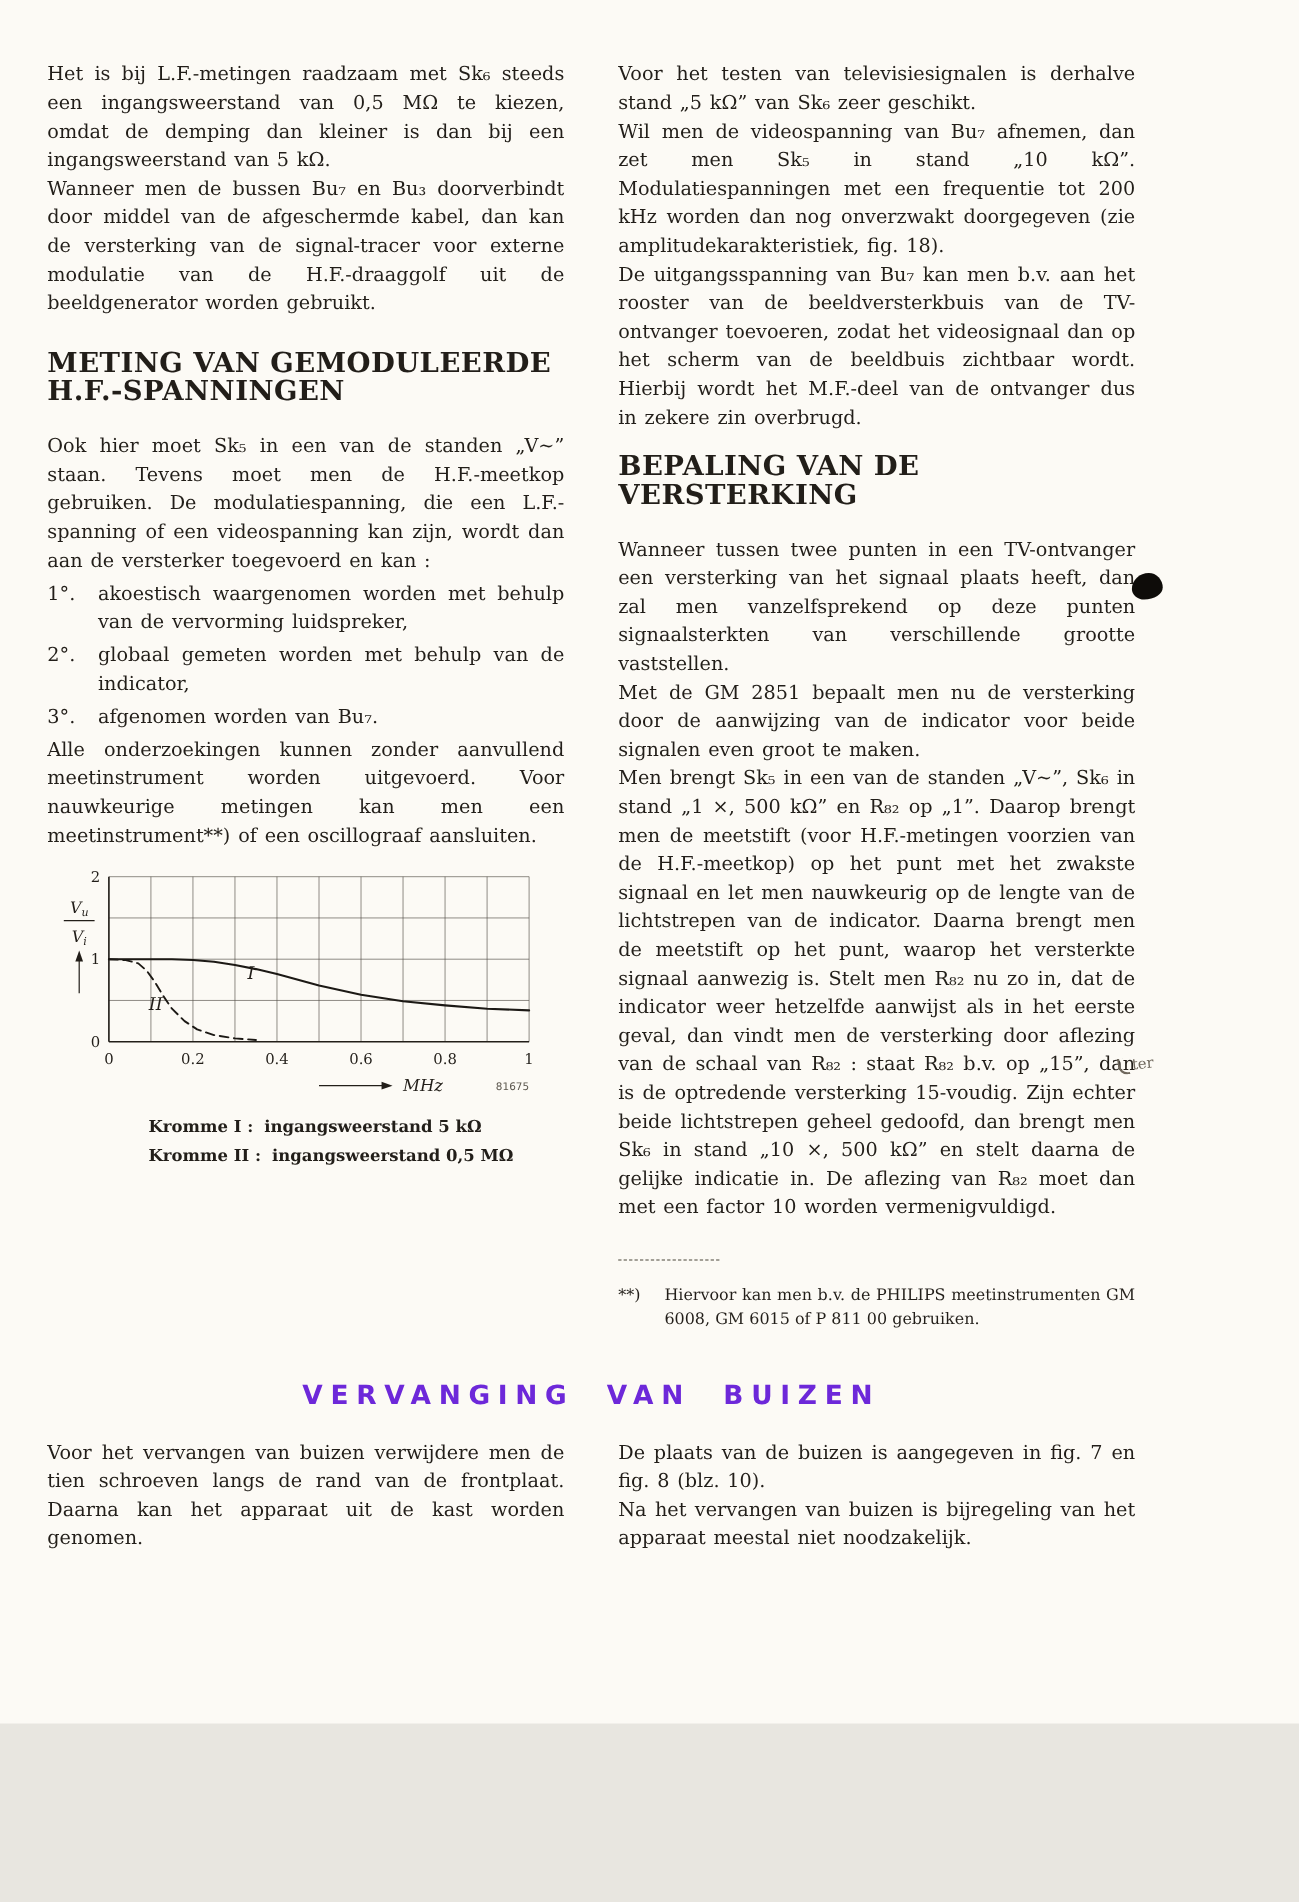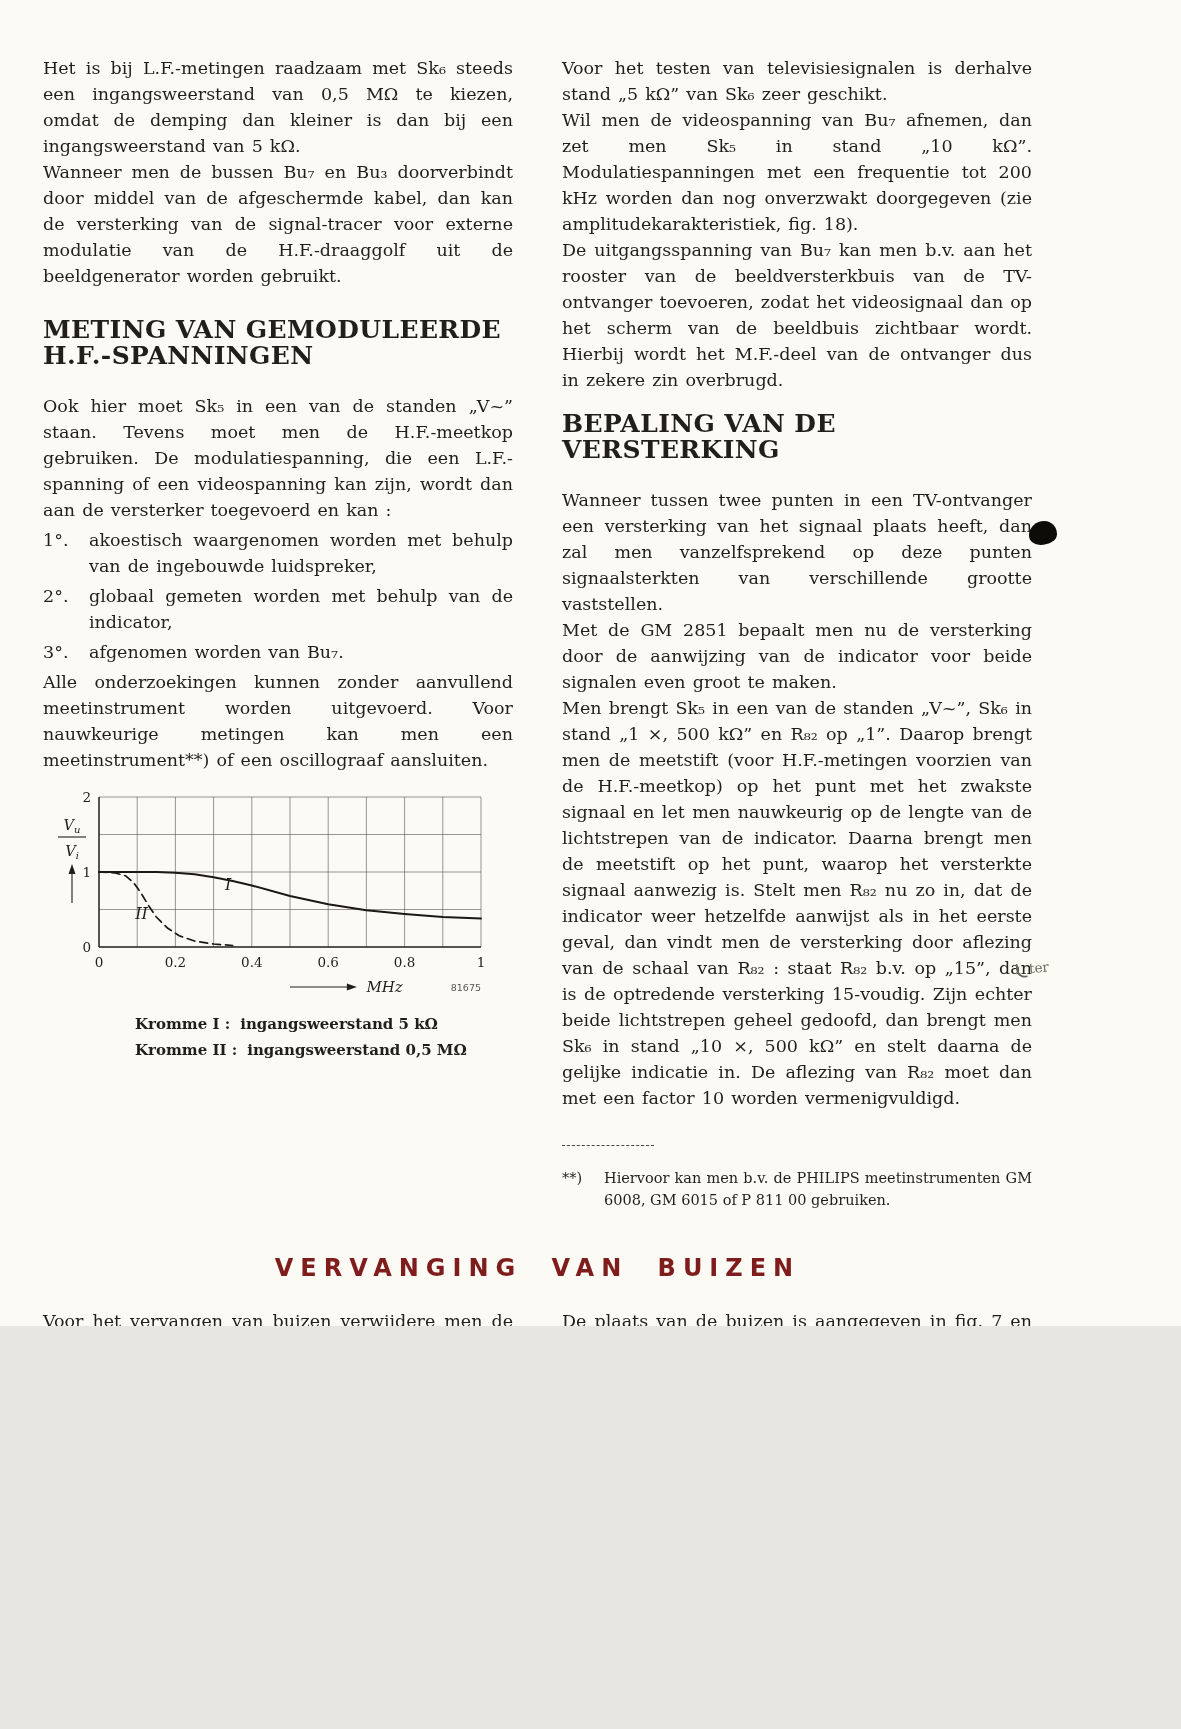--- a/index.html
+++ b/index.html
@@ -1,18 +1,18 @@
 <!DOCTYPE html>
 <html><head>
 <meta charset="utf-8">
 <style>
   html,body{margin:0;padding:0;background:#e8e6e0;}
   .page{
     position:relative;
-    width:1181px;height:1326px;
+    width:1181px;height:1567px;
     background:#fcfaf5;
     font-family:"DejaVu Serif","Liberation Serif",serif;
     color:#221e19;
     overflow:hidden;
   }
   p{margin:0;text-align:justify;font-size:17.5px;line-height:26px;word-spacing:1.5px;}
   .col{position:absolute;width:470px;}
   .col-left-top{left:43px;top:55px;}
   .col-right-top{left:562px;top:55px;}
   .subhead{font-weight:bold;font-size:25px;line-height:26px;letter-spacing:.4px;}
@@ -43,21 +43,21 @@
   .fn-rule{width:92px;height:0;border-top:1.6px dashed #494439;margin:34px 0 22px;}
   .footnote{display:flex;font-size:14.5px;line-height:21.5px;}
   .fn-marker{flex:none;width:42px;}
   .fn-text{flex:1;text-align:justify;}
   
   .section-heading{
     position:absolute;left:43px;top:1254px;width:989px;
     text-align:center;
     font-family:"DejaVu Sans","Liberation Sans",sans-serif;
     font-weight:bold;font-size:24px;letter-spacing:7px;word-spacing:14px;
-    color:#7f1d1d;
+    color:#6d28d9;
   }
   .col-left-bottom{left:43px;top:1308px;}
   .col-right-bottom{left:562px;top:1308px;}
   .bpara{margin-bottom:0;}
   .page-number{position:absolute;left:44px;top:1640px;font-size:22px;letter-spacing:1px;margin-left:36px;}
   
   .ink-blob{position:absolute;left:1029px;top:521px;width:28px;height:24px;background:#0e0c09;
     border-radius:55% 45% 60% 40%/60% 55% 45% 40%;}
   .smudge{position:absolute;left:1016px;top:960px;font-size:13.5px;color:#6e675c;
     transform:rotate(-6deg);white-space:nowrap;}
@@ -76,21 +76,21 @@
     <p>Het is bij L.F.-metingen raadzaam met Sk₆ steeds een ingangsweerstand van 0,5 MΩ te kiezen, omdat de demping dan kleiner is dan bij een ingangsweerstand van 5 kΩ.</p>
     <p>Wanneer men de bussen Bu₇ en Bu₃ doorverbindt door middel van de afgeschermde kabel, dan kan de versterking van de signal-tracer voor externe modulatie van de H.F.-draaggolf uit de beeldgenerator worden gebruikt.</p>
     <div class="subhead subhead-left">
       <div>METING VAN GEMODULEERDE</div>
       <div>H.F.-SPANNINGEN</div>
     </div>
     <p>Ook hier moet Sk₅ in een van de standen „V~” staan. Tevens moet men de H.F.-meetkop gebruiken. De modulatiespanning, die een L.F.-spanning of een videospanning kan zijn, wordt dan aan de versterker toegevoerd en kan :</p>
     <div class="olist">
       <div class="olist-item">
         <span class="olist-marker">1°.</span>
-        <p class="olist-text">akoestisch waargenomen worden met behulp van de ingebouwde luidspreker,</p>
+        <p class="olist-text">akoestisch waargenomen worden met behulp van de vervorming luidspreker,</p>
       </div>
       <div class="olist-item">
         <span class="olist-marker">2°.</span>
         <p class="olist-text">globaal gemeten worden met behulp van de indicator,</p>
       </div>
       <div class="olist-item">
         <span class="olist-marker">3°.</span>
         <p class="olist-text">afgenomen worden van Bu₇.</p>
       </div>
     </div>

